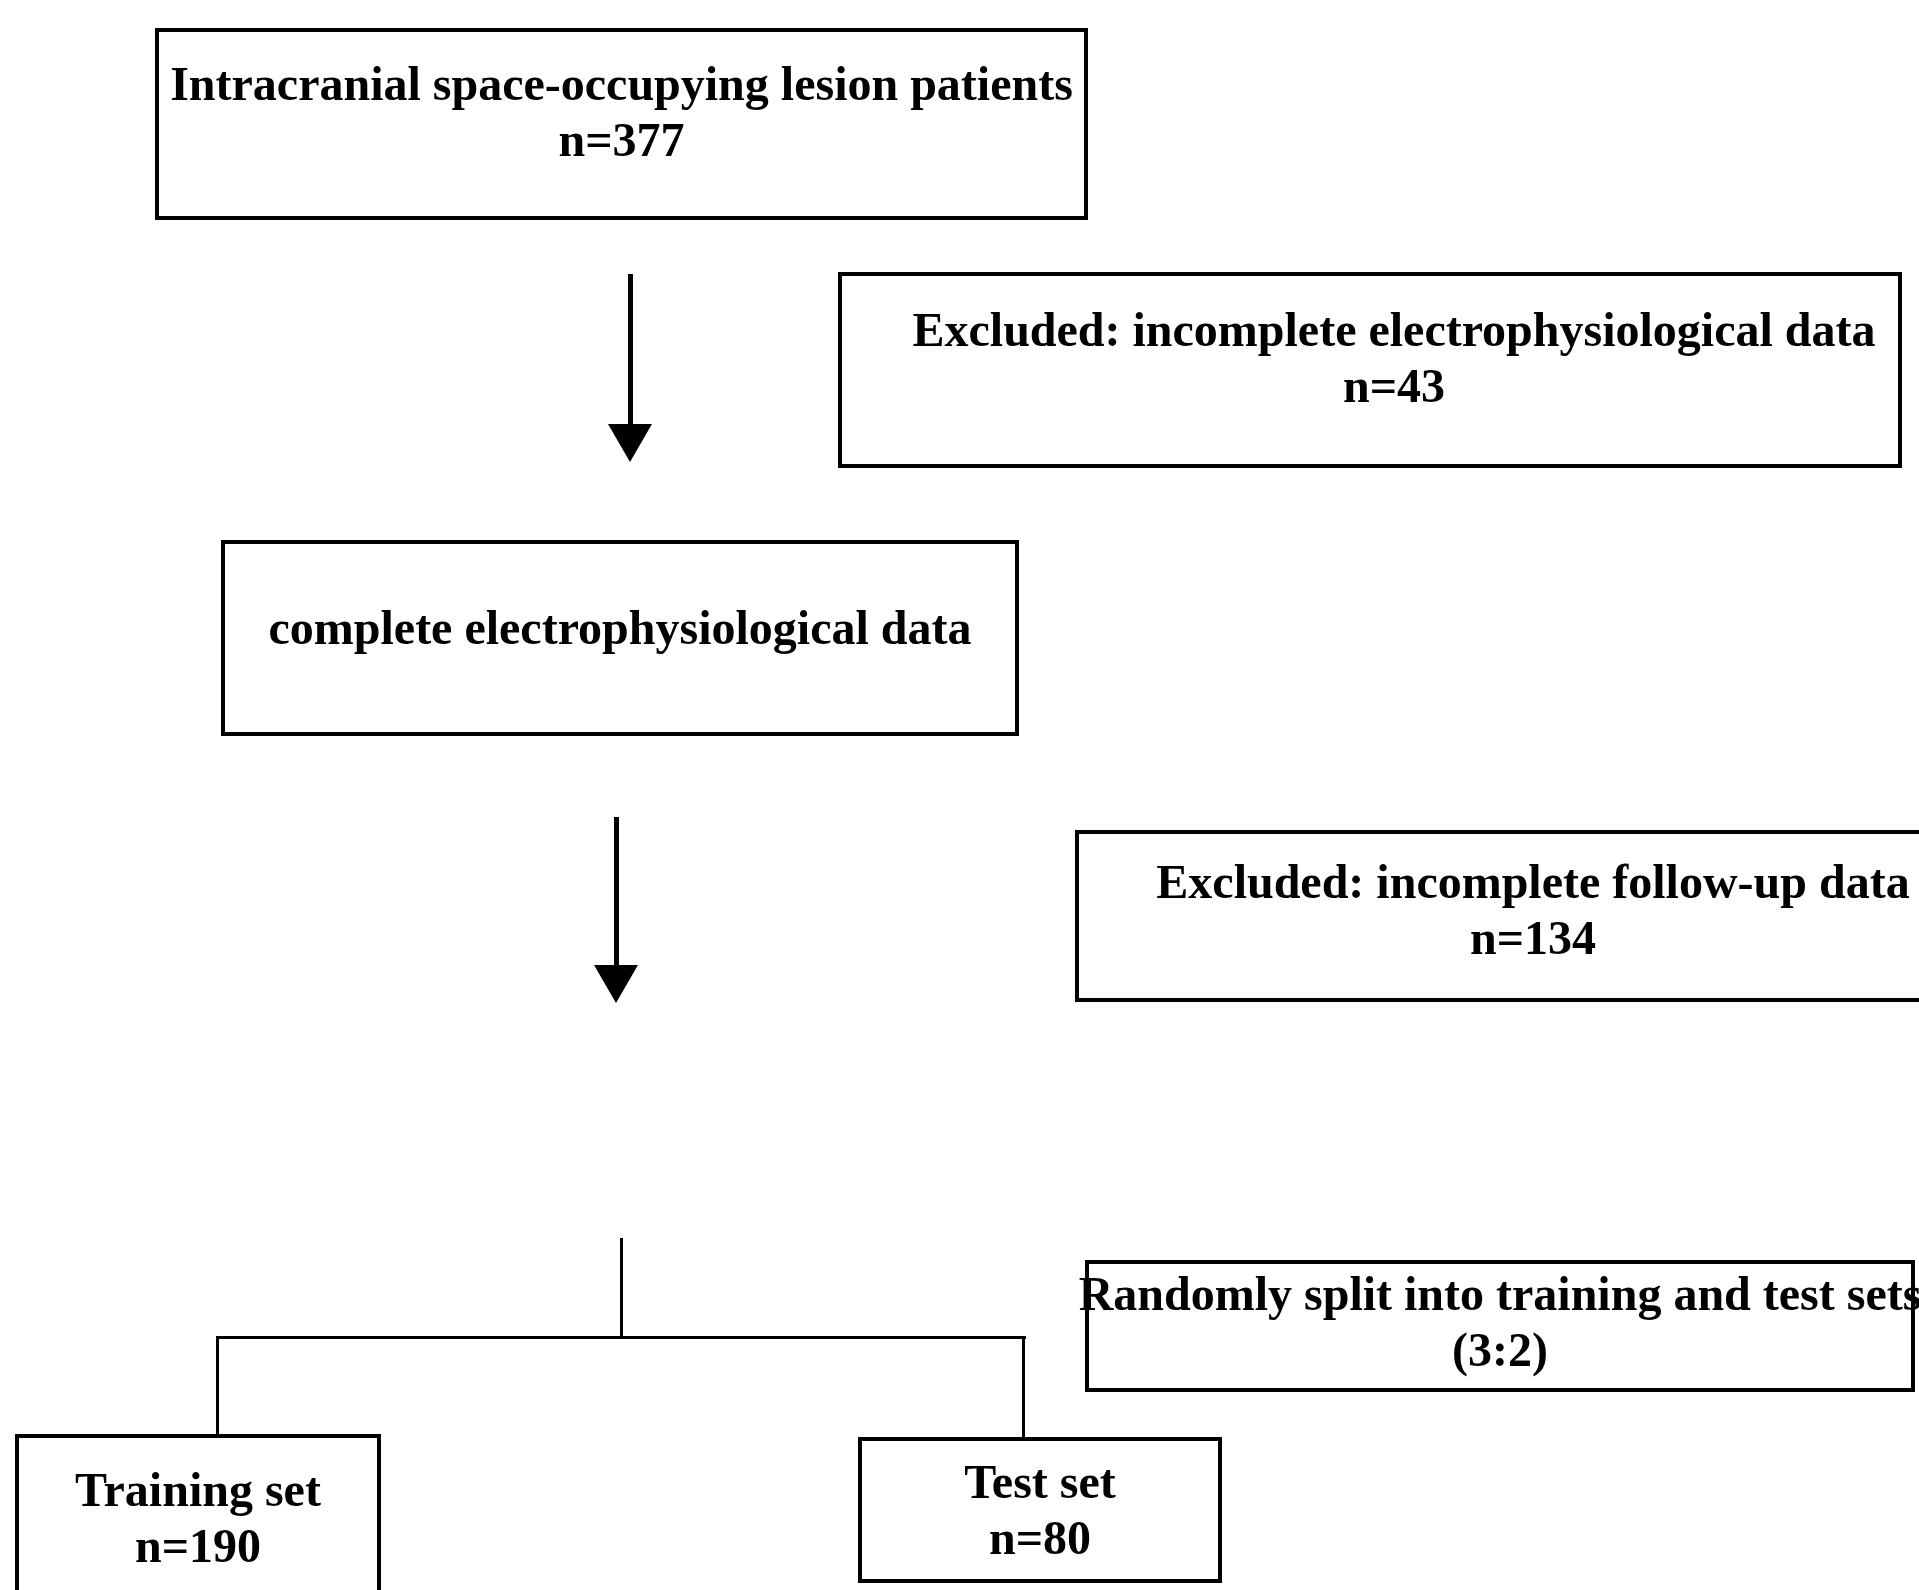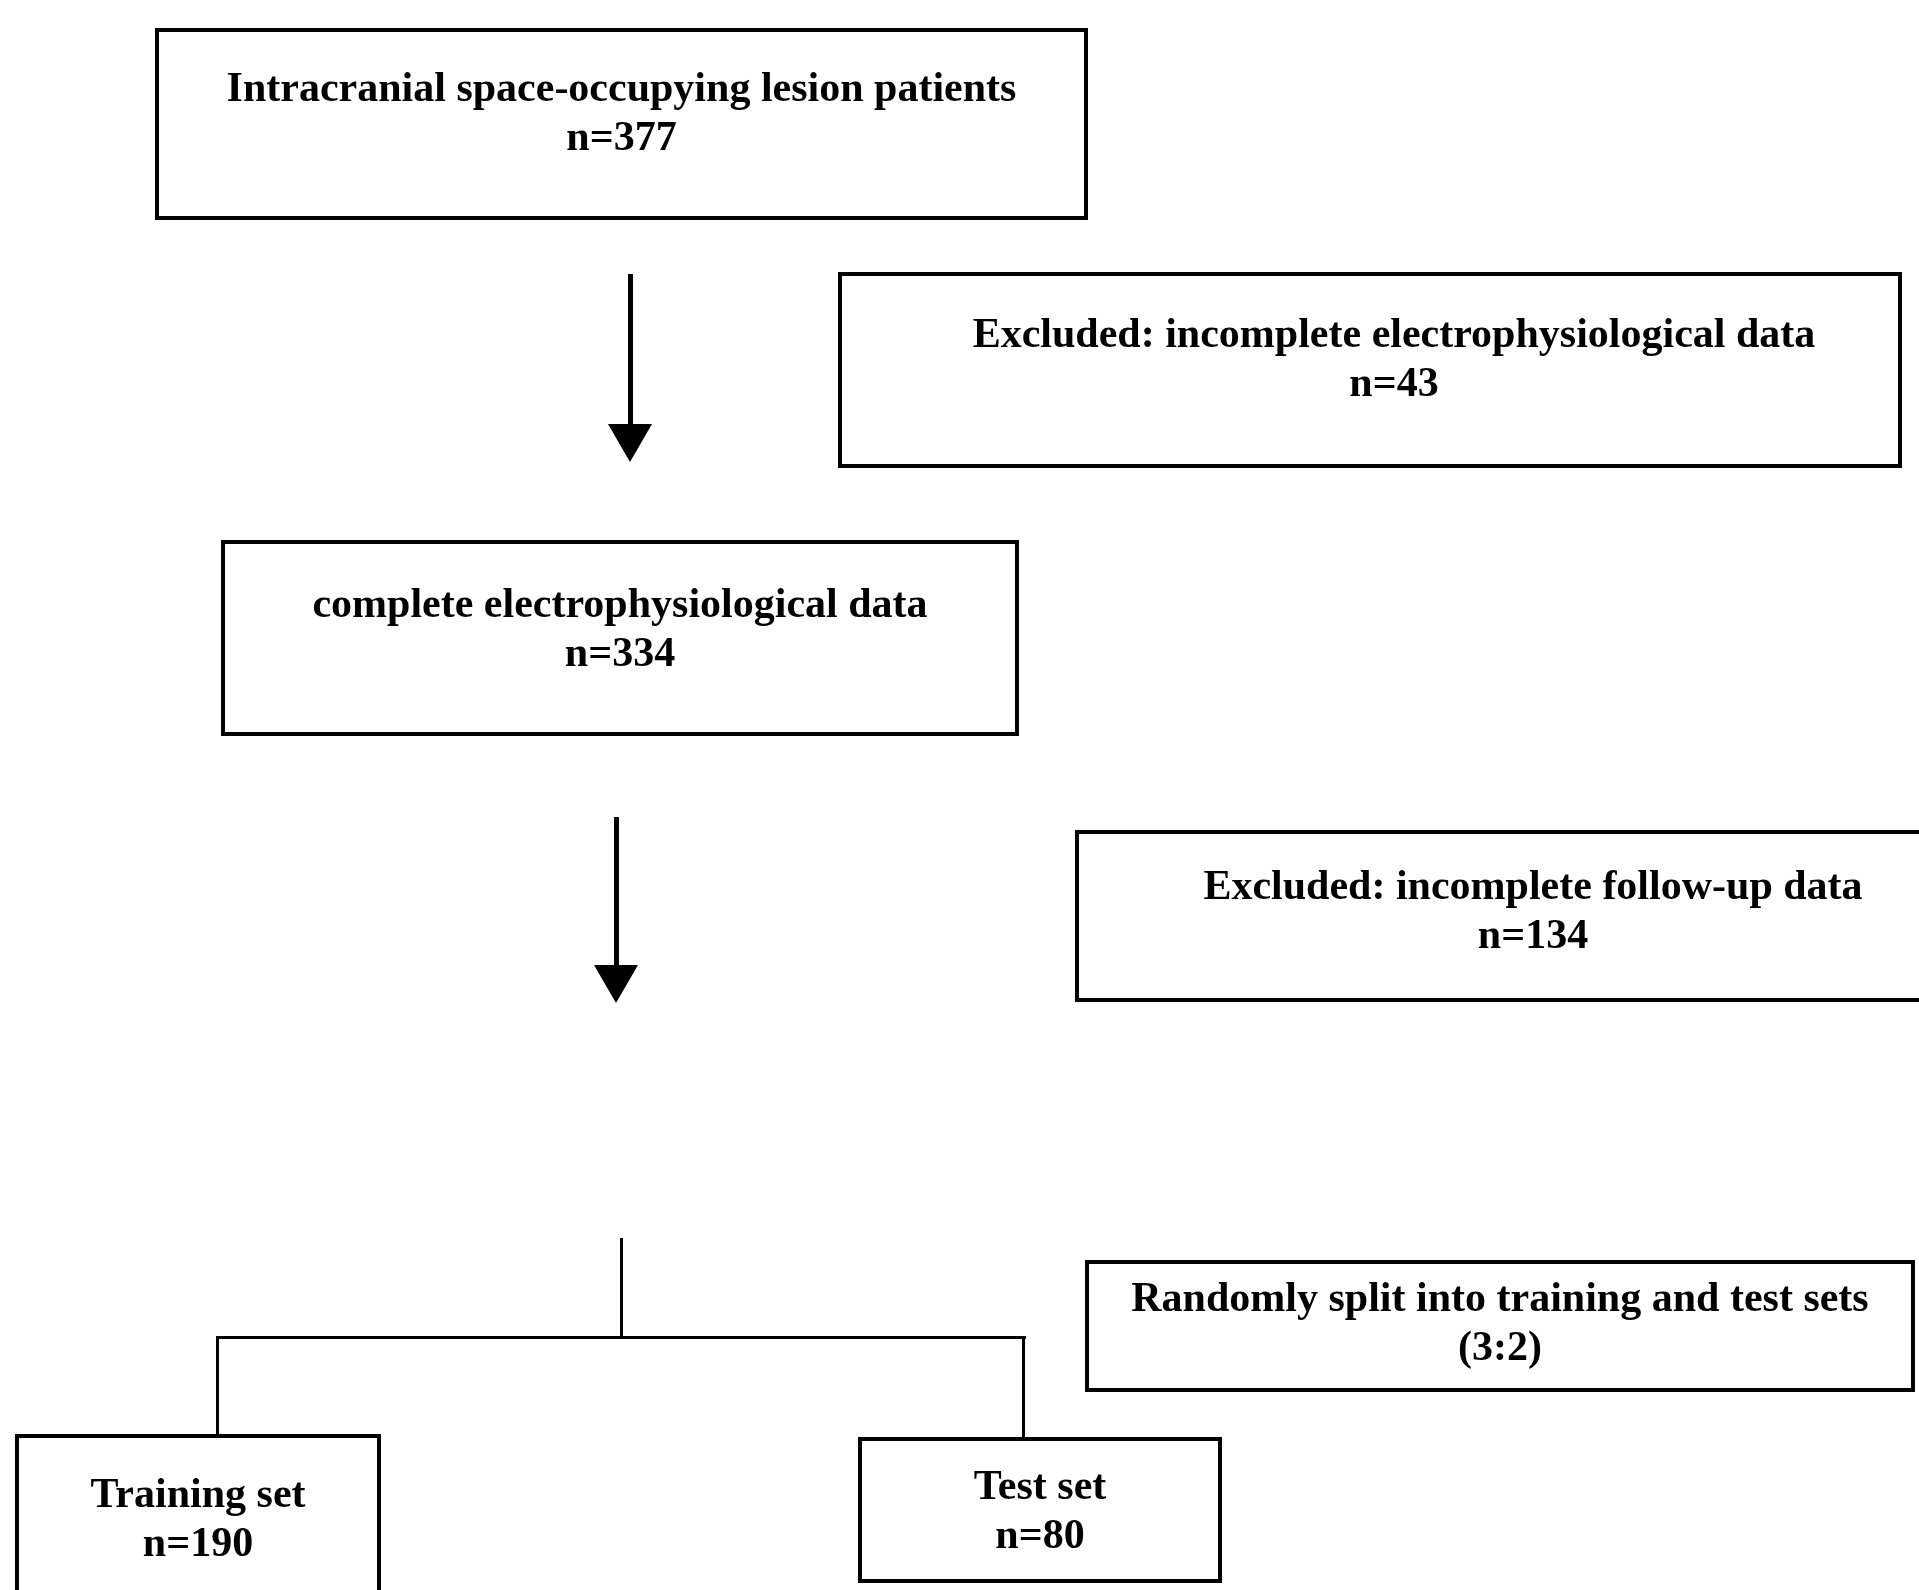--- a/index.html
+++ b/index.html
@@ -22,21 +22,21 @@
     box-sizing: border-box;
     border: 4px solid #000000;
     background: #ffffff;
     display: flex;
     flex-direction: column;
     align-items: center;
     justify-content: center;
     text-align: center;
     color: #000000;
     font-weight: bold;
-    font-size: 42px;
+    font-size: 48px;
     line-height: 1.16;
     padding: 0 14px;
   }
   .node .line1,
   .node .line2 {
     display: block;
     white-space: nowrap;
   }
   
   #node-source      { left: 155px;  top: 28px;   width: 933px;  height: 192px; }
@@ -103,21 +103,20 @@
   <div class="node" id="node-excl1">
     <div class="txt">
       <span class="line1">Excluded: incomplete electrophysiological data</span>
       <span class="line2">n=43</span>
     </div>
   </div>
 
   <div class="node" id="node-complete">
     <div class="txt">
       <span class="line1">complete electrophysiological data</span>
-      <span class="line2">n=334</span>
     </div>
   </div>
 
   <div class="node" id="node-excl2">
     <div class="txt">
       <span class="line1">Excluded: incomplete follow-up data</span>
       <span class="line2">n=134</span>
     </div>
   </div>
 

